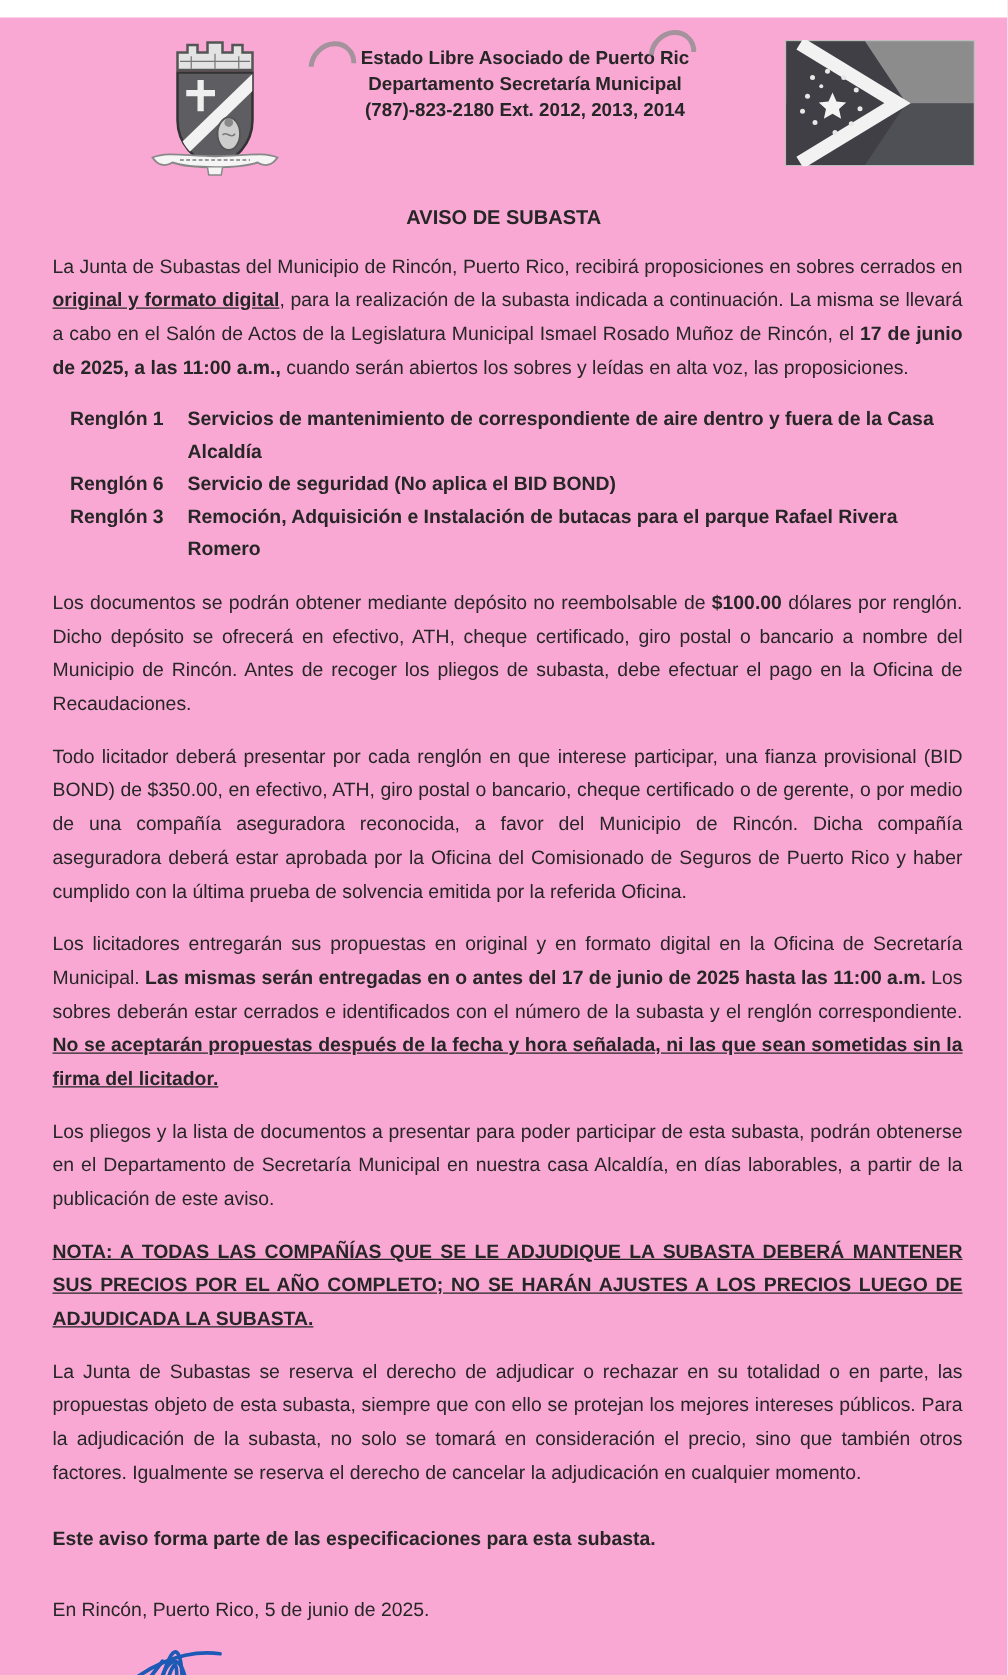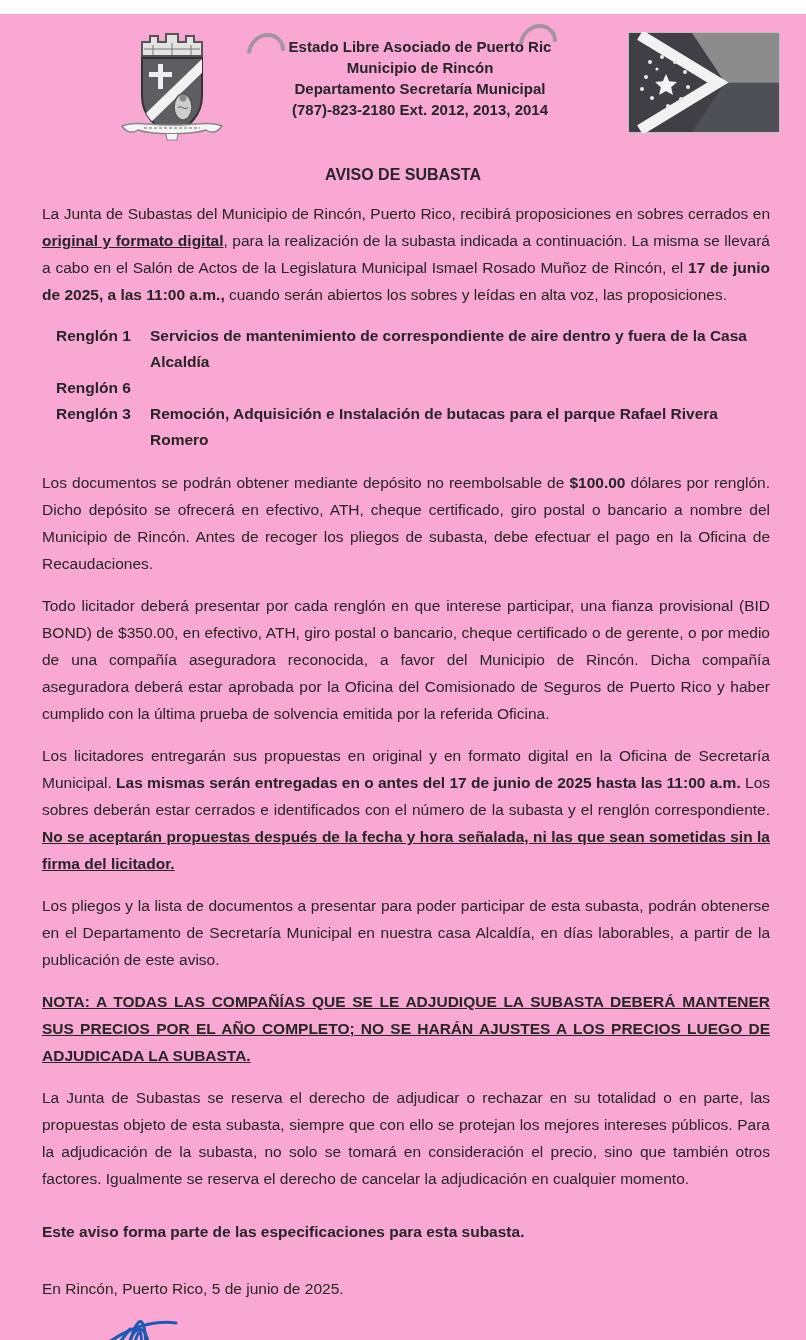--- a/index.html
+++ b/index.html
@@ -88,21 +88,20 @@
       <circle cx="75" cy="74" r="3.5" fill="#8a8a8a"></circle>
       <path d="M70,84 C73,80 77,88 80,83" stroke="#777" stroke-width="1.2" fill="none"></path>
 
       <path d="M14,102 C26,97 42,101 64,101 C86,101 102,97 114,102 C110,108 104,110 98,106 C84,111 44,111 30,106 C24,110 18,108 14,102 Z" fill="#f5f5f5" stroke="#888" stroke-width="1.5"></path>
       <line x1="36" y1="104" x2="92" y2="104" stroke="#999" stroke-width="1.5" stroke-dasharray="3,2"></line>
       <path d="M58,110 L59,116 L69,116 L70,110" fill="#f5f5f5" stroke="#888" stroke-width="1.2"></path>
     </svg>
 
     <div class="hdr-text">
       <div>Estado Libre Asociado de Puerto Ric</div>
-      <div>Municipio de Rincón</div>
       <div>Departamento Secretaría Municipal</div>
       <div>(787)-823-2180 Ext. 2012, 2013, 2014</div>
     </div>
 
     <div class="arc arc-left"></div>
     <div class="arc arc-right"></div>
 
     <svg class="flag" viewBox="0 0 152 101">
       <rect x="0" y="0" width="152" height="101" fill="#bdbdbd"></rect>
       <rect x="1" y="1" width="150" height="49.5" fill="#8c8c8c"></rect>
@@ -135,20 +134,21 @@
     <p><span>La Junta de Subastas del Municipio de Rincón, Puerto Rico, recibirá proposiciones en sobres cerrados en </span><span class="b u">original y formato digital</span><span>, para la realización de la subasta indicada a continuación.  La misma se llevará a cabo en el Salón de Actos de la Legislatura Municipal Ismael Rosado Muñoz de Rincón, el </span><span class="b">17 de junio de 2025, a las 11:00 a.m.,</span><span> cuando serán abiertos los sobres y leídas en alta voz, las proposiciones.</span></p>
 
 
     <div class="renglones">
       <div class="renglon-row">
         <span class="renglon-label">Renglón 1</span>
         <span class="renglon-desc">Servicios de mantenimiento de correspondiente de aire dentro y fuera de la Casa Alcaldía</span>
       </div>
       <div class="renglon-row">
         <span class="renglon-label">Renglón 6</span>
+        <span class="renglon-desc">Servicio de seguridad (No aplica el BID BOND)</span>
       </div>
       <div class="renglon-row">
         <span class="renglon-label">Renglón 3</span>
         <span class="renglon-desc">Remoción, Adquisición e Instalación de butacas para el parque Rafael Rivera Romero</span>
       </div>
     </div>
 
     <p><span>Los documentos se podrán obtener mediante depósito no reembolsable de </span><span class="b">$100.00</span><span> dólares por renglón.  Dicho depósito se ofrecerá en efectivo, ATH, cheque certificado, giro postal o bancario a nombre del Municipio de Rincón.  Antes de recoger los pliegos de subasta, debe efectuar el pago en la Oficina de Recaudaciones.</span></p>
     <p><span>Todo licitador deberá presentar por cada renglón en que interese participar, una fianza provisional (BID BOND) de $350.00, en efectivo, ATH, giro postal o bancario, cheque certificado o de gerente, o por medio de una compañía aseguradora reconocida, a favor del Municipio de Rincón.  Dicha compañía aseguradora deberá estar aprobada por la Oficina del Comisionado de Seguros de Puerto Rico y haber cumplido con la última prueba de solvencia emitida por la referida Oficina.</span></p>
     <p><span>Los licitadores entregarán sus propuestas en original y en formato digital en la Oficina de Secretaría Municipal.  </span><span class="b">Las mismas serán entregadas en o antes del 17 de junio de 2025 hasta las 11:00 a.m.</span><span>  Los sobres deberán estar cerrados e identificados con el número de la subasta y el renglón correspondiente.  </span><span class="b u">No se aceptarán propuestas después de la fecha y hora señalada, ni las que sean sometidas sin la firma del licitador.</span></p>

